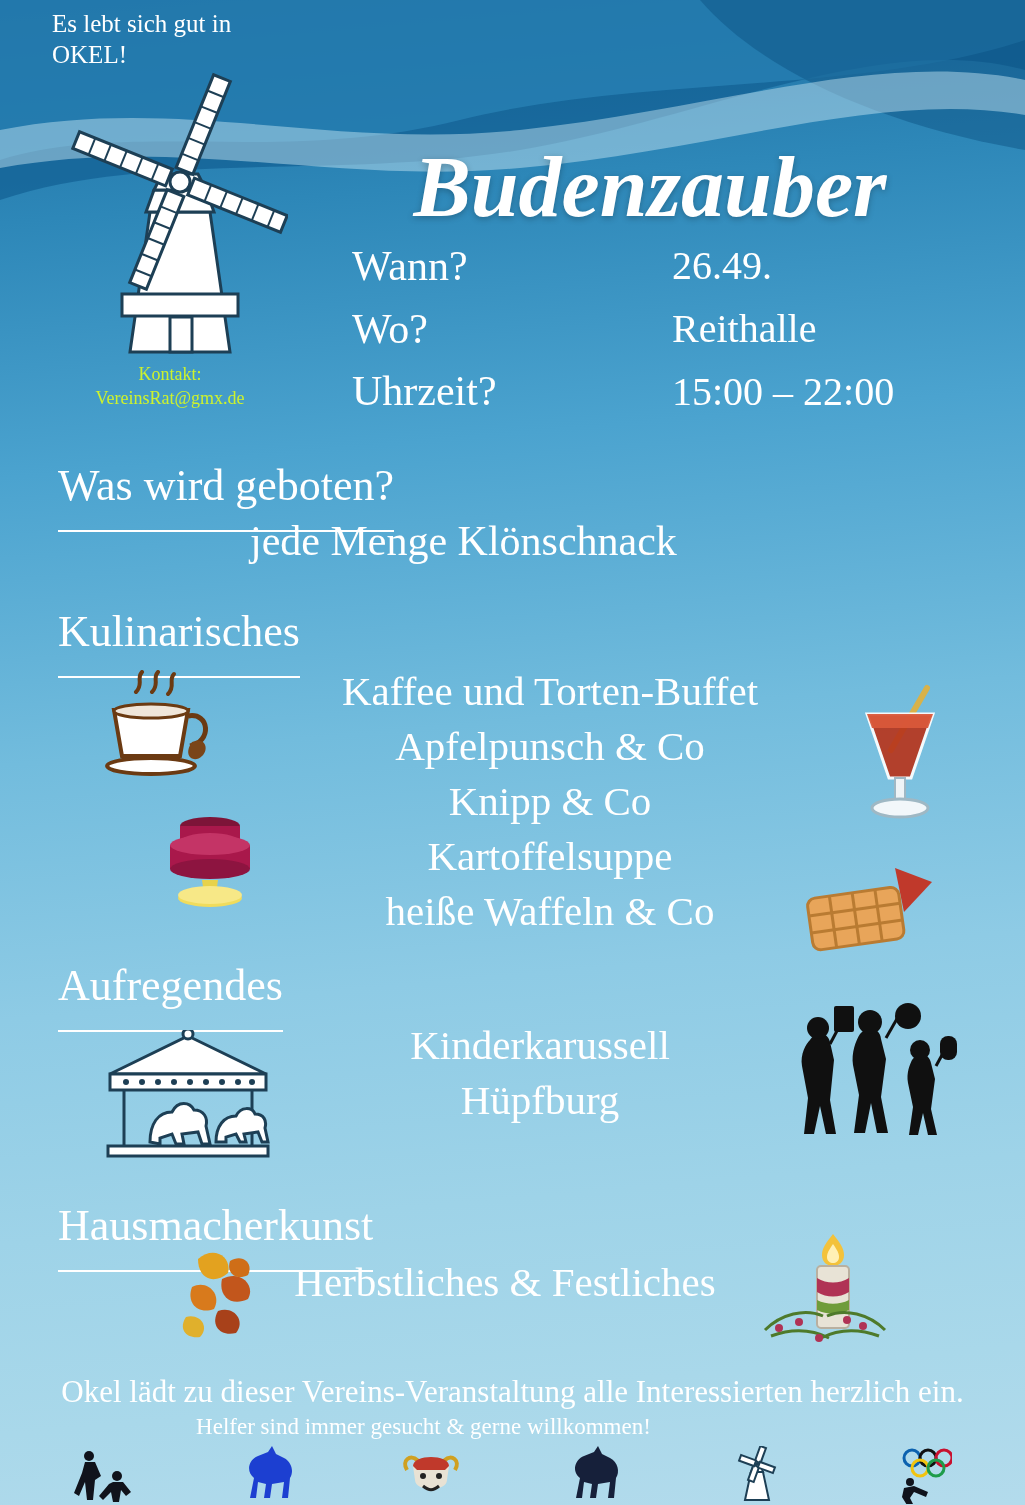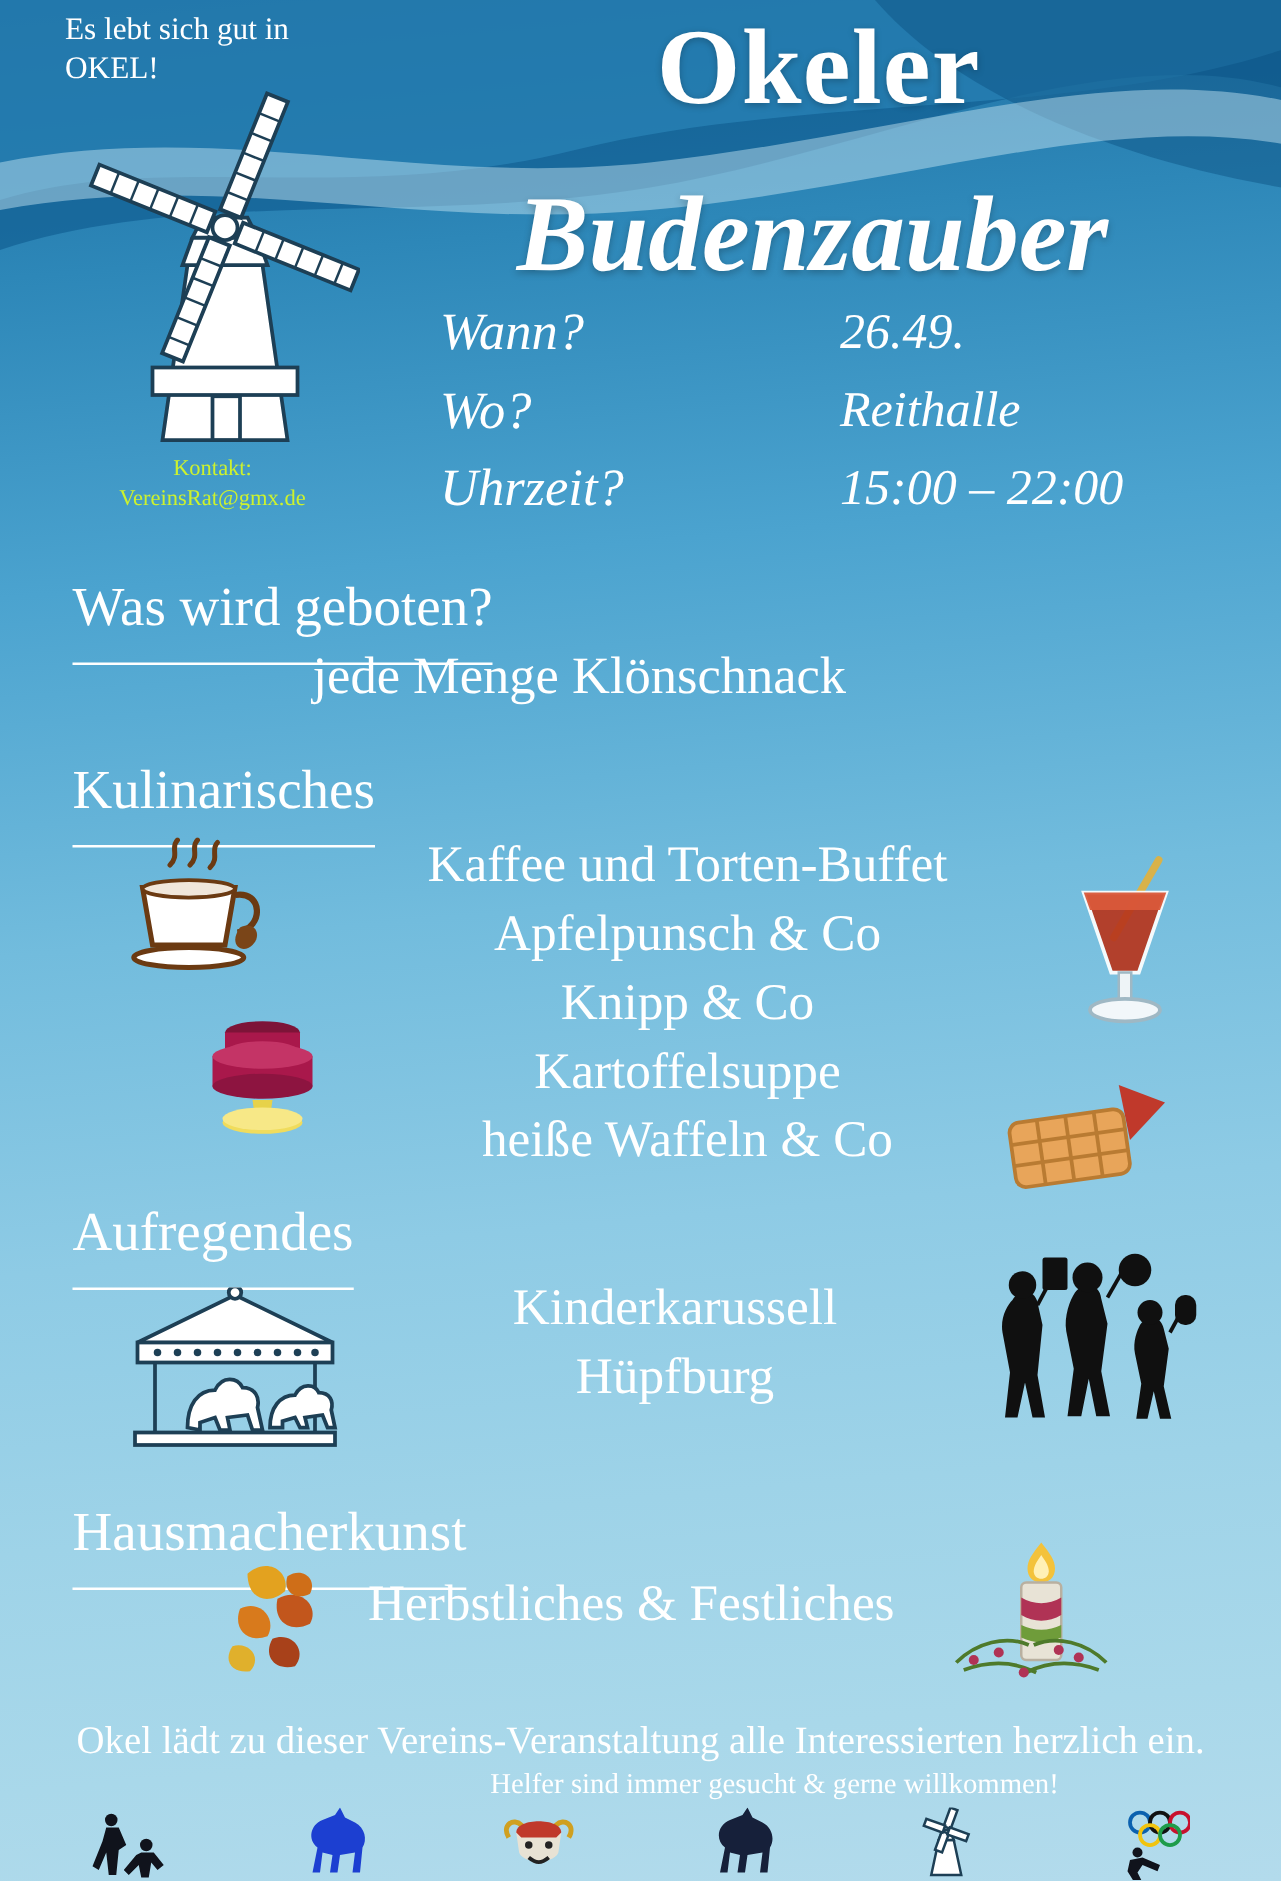--- a/index.html
+++ b/index.html
@@ -84,23 +84,22 @@
 
   
   .facts {
     position: absolute;
     left: 352px;
     top: 238px;
     width: 620px;
   }
   .fact-row {
     display: flex;
-    align-items: flex-start;
+    align-items: center;
     margin-bottom: 6px;
-    font-style: italic;
   }
   .fact-q {
     width: 320px;
     font-size: 42px;
     line-height: 1.35;
   }
   .fact-a {
     font-size: 40px;
     line-height: 1.35;
   }
@@ -165,21 +164,21 @@
     width: 1025px;
     text-align: center;
     font-size: 31px;
     color: #ffffff;
   }
   .footer2 {
     position: absolute;
     left: 0;
     top: 1414px;
     width: 847px;
-    text-align: right;
+    text-align: center;
     font-size: 23px;
     color: #ffffff;
   }
   .footer-icons {
     position: absolute;
     left: 0;
     top: 1444px;
     width: 1025px;
     height: 61px;
     display: flex;
@@ -256,21 +255,20 @@
         </g>
       </g>
     </g>
   </svg>
 
   <div class="kontakt">
     <div>Kontakt:</div>
     <div>VereinsRat@gmx.de</div>
   </div>
 
-  <div class="title1">Okeler</div>
   <div class="title2">Budenzauber</div>
 
   <div class="facts">
     <div class="fact-row">
       <div class="fact-q">Wann?</div>
       <div class="fact-a">26.49.</div>
     </div>
     <div class="fact-row">
       <div class="fact-q">Wo?</div>
       <div class="fact-a">Reithalle</div>

